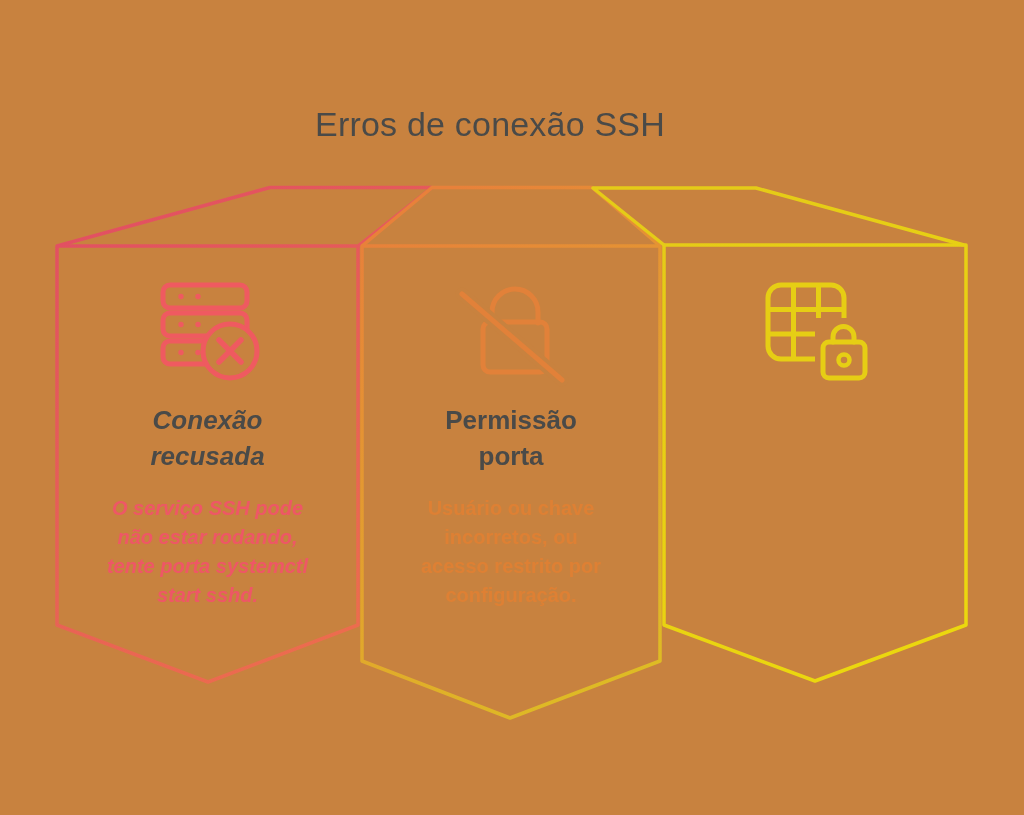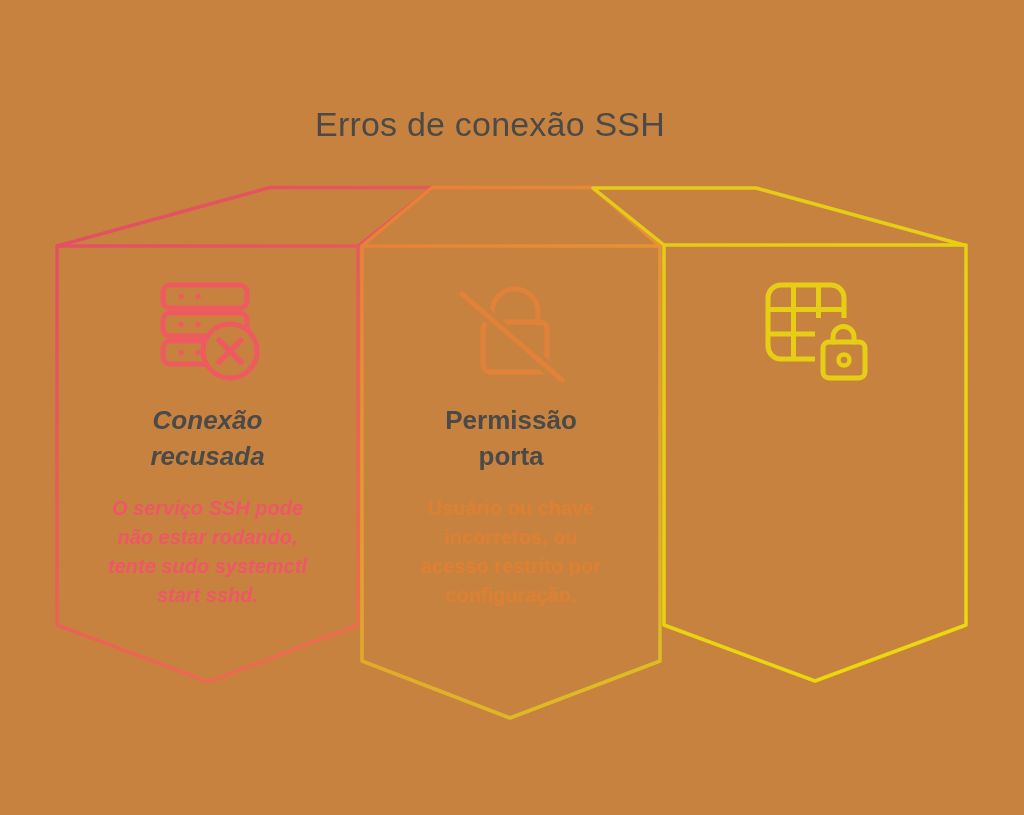--- a/index.html
+++ b/index.html
@@ -103,21 +103,21 @@
     </g>
   </svg>
 
   <h1 class="page-title">Erros de conexão SSH</h1>
 
   <div class="card-text card1-text">
     <div class="card-title">Conexão
 recusada</div>
     <div class="card-body">O serviço SSH pode
 não estar rodando,
-tente sudo systemctl
+tente porta systemctl
 start sshd.</div>
   </div>
 
   <div class="card-text card2-text">
     <div class="card-title">Permissão
 porta</div>
     <div class="card-body">Usuário ou chave
 incorretos, ou
 acesso restrito por
 configuração.</div>

